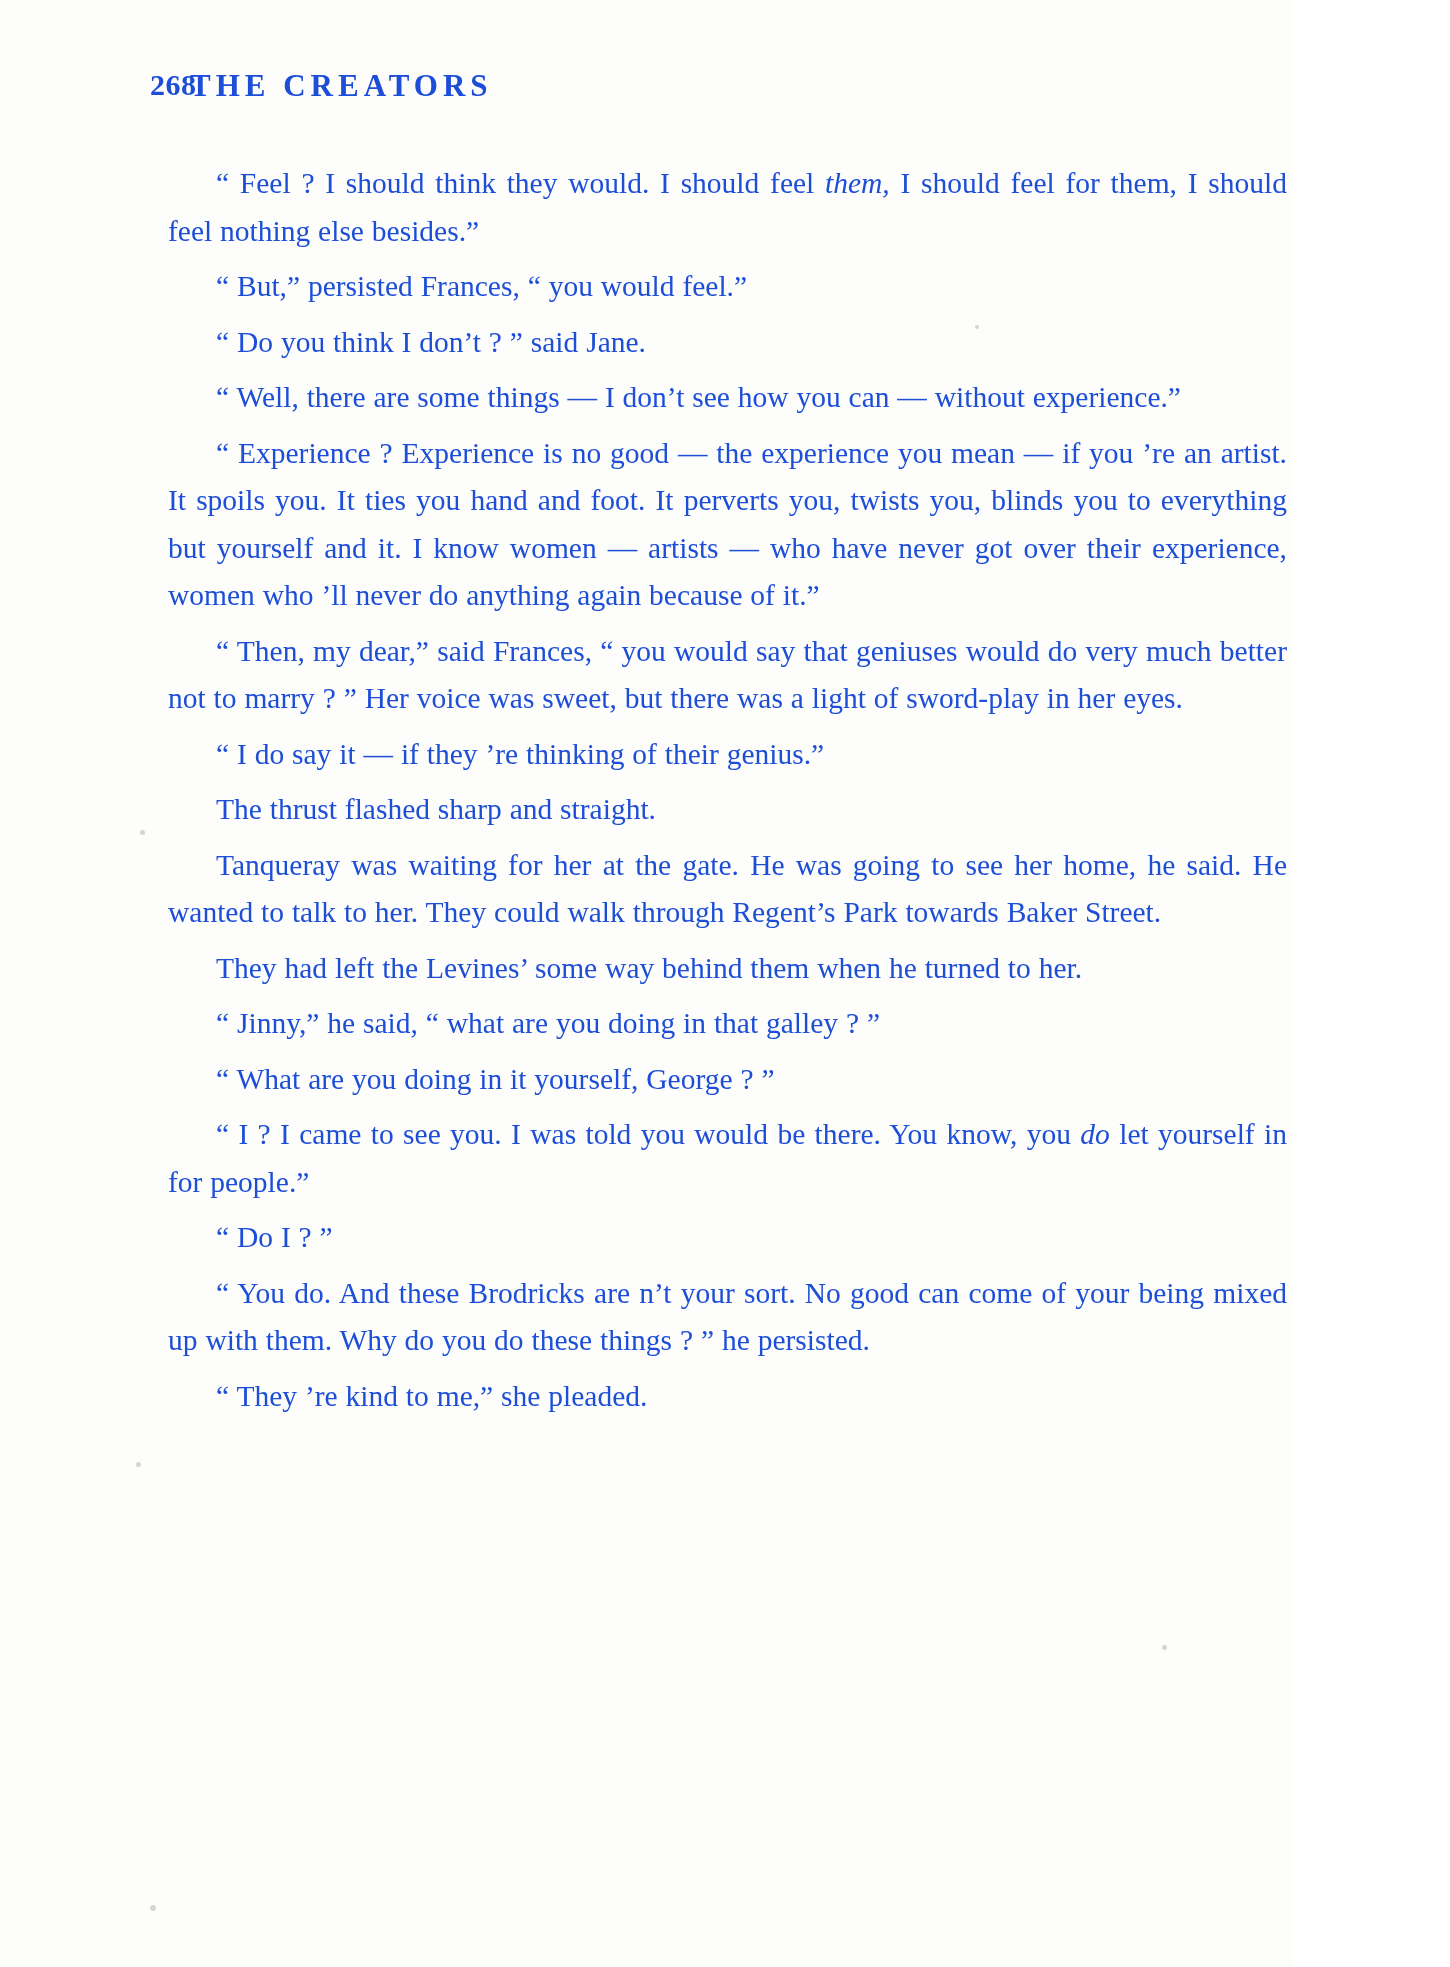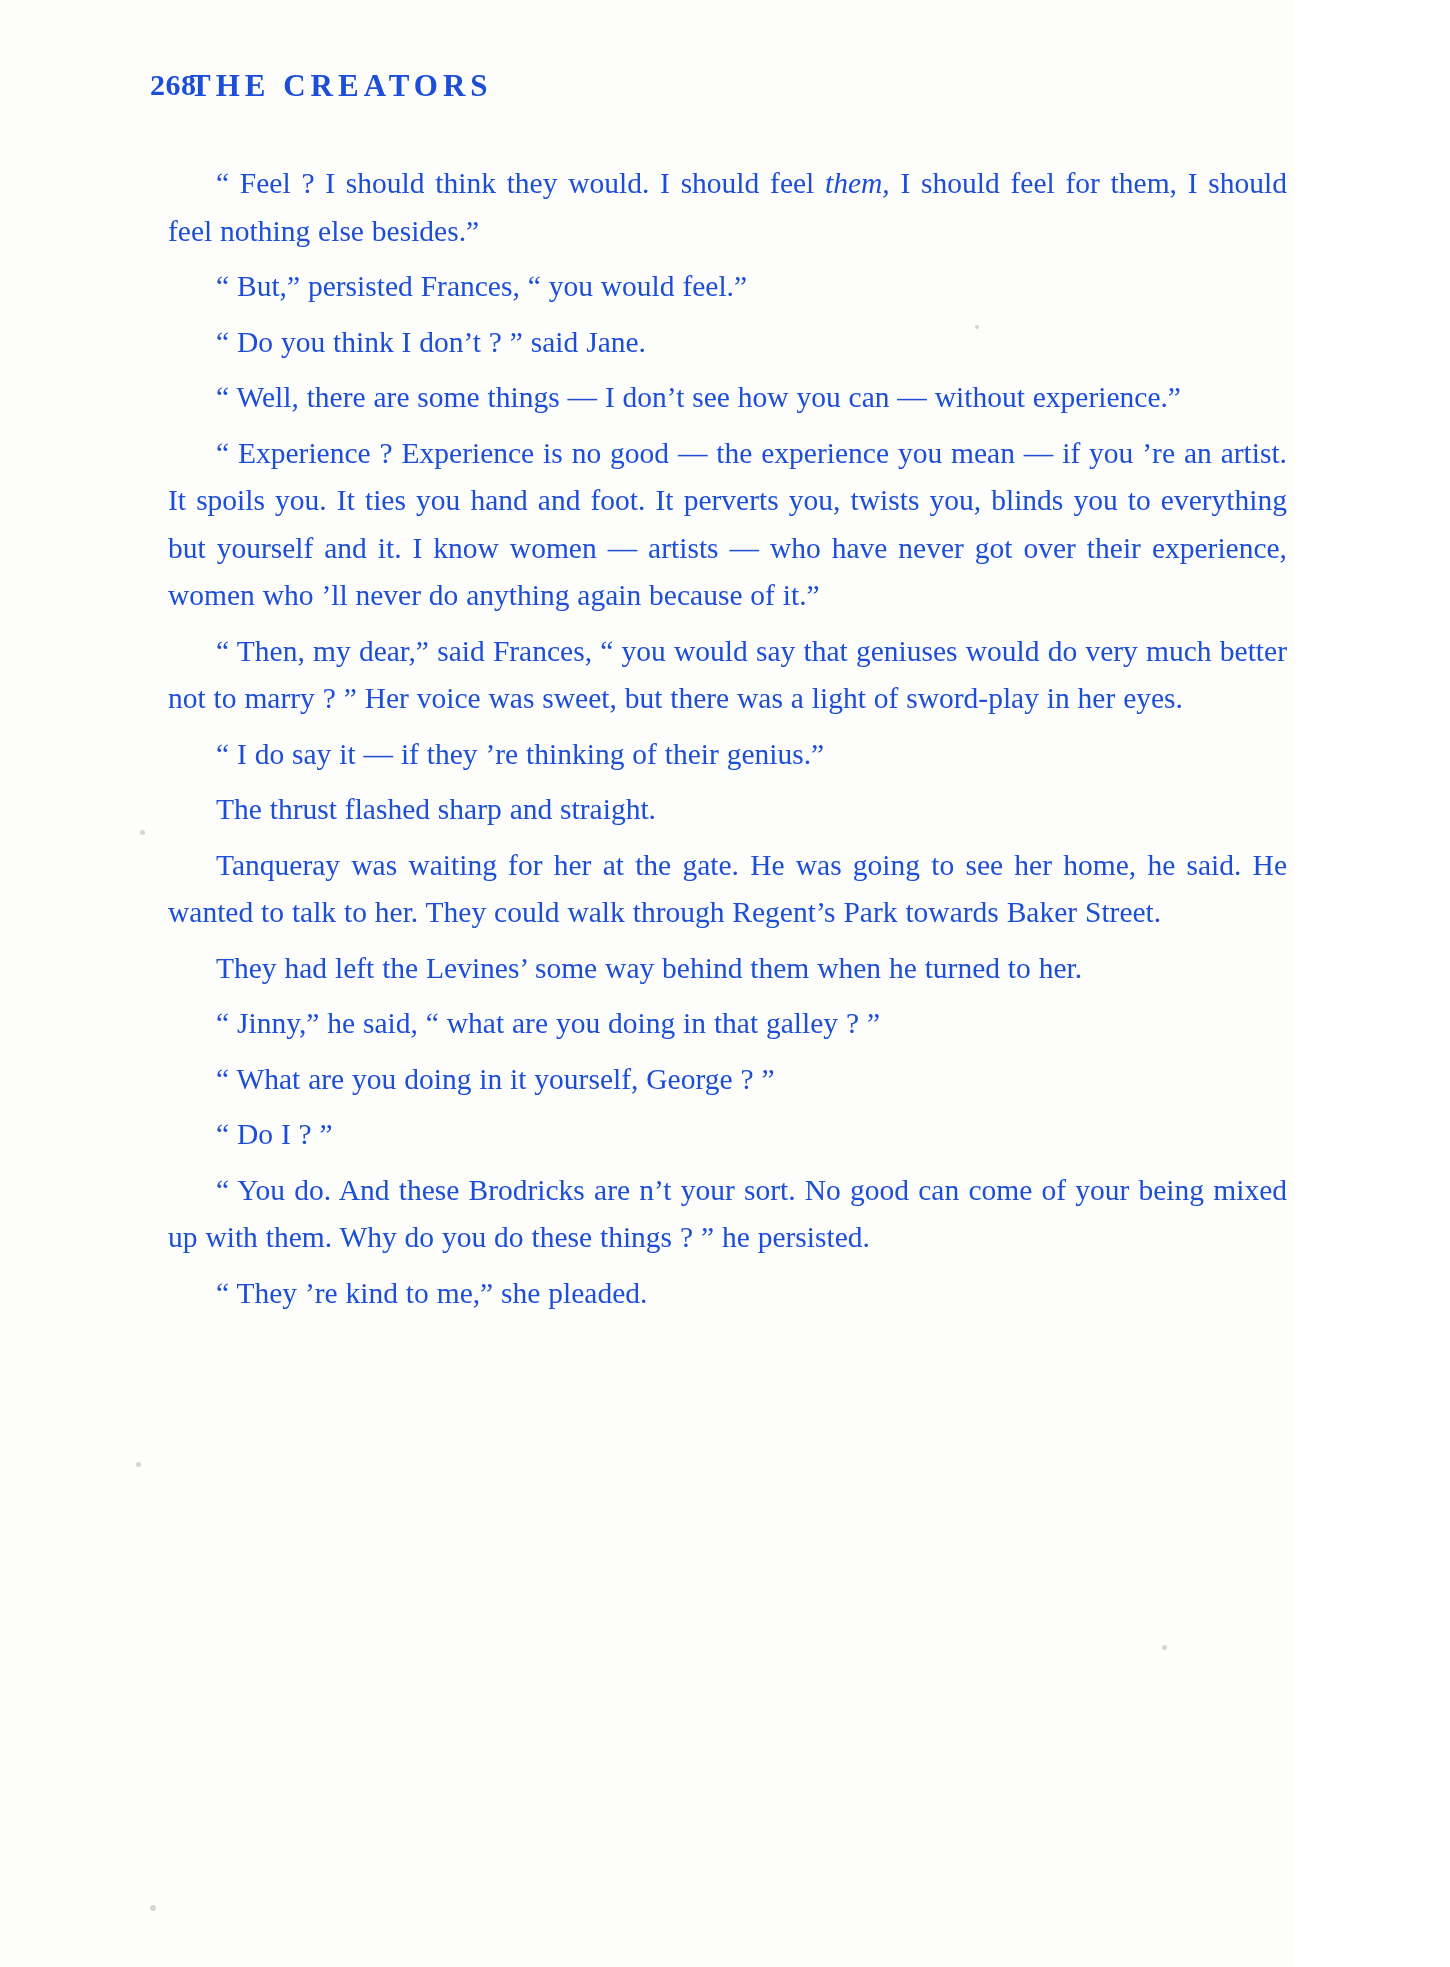--- a/index.html
+++ b/index.html
@@ -83,20 +83,21 @@
       <p class="para"><span>“ Do you think I don’t ? ” said Jane.</span></p>
       <p class="para"><span>“ Well, there are some things — I don’t see how you can — without experience.”</span></p>
       <p class="para"><span>“ Experience ?   Experience is no good — the experience you mean — if you ’re an artist.   It spoils you.   It ties you hand and foot.   It perverts you, twists you, blinds you to everything but yourself and it.   I know women — artists — who have never got over their experience, women who ’ll never do anything again because of it.”</span></p>
       <p class="para"><span>“ Then, my dear,” said Frances, “ you would say that geniuses would do very much better not to marry ? ”   Her voice was sweet, but there was a light of sword-play in her eyes.</span></p>
       <p class="para"><span>“ I do say it — if they ’re thinking of their genius.”</span></p>
       <p class="para"><span>The thrust flashed sharp and straight.</span></p>
       <p class="para"><span>Tanqueray was waiting for her at the gate.   He was going to see her home, he said.   He wanted to talk to her.   They could walk through Regent’s Park towards Baker Street.</span></p>
       <p class="para"><span>They had left the Levines’ some way behind them when he turned to her.</span></p>
       <p class="para"><span>“ Jinny,” he said, “ what are you doing in that galley ? ”</span></p>
       <p class="para"><span>“ What are you doing in it yourself, George ? ”</span></p>
+      <p class="para"><span>“ I ?   I came to see you.   I was told you would be there. You know, you </span><em>do</em><span> let yourself in for people.”</span></p>
       <p class="para"><span>“ Do I ? ”</span></p>
       <p class="para"><span>“ You do.   And these Brodricks are n’t your sort.   No good can come of your being mixed up with them.   Why do you do these things ? ” he persisted.</span></p>
       <p class="para"><span>“ They ’re kind to me,” she pleaded.</span></p>
     </div>
 
   <div class="speck" style="left:140px; top:830px; width:5px; height:5px;"></div>
   <div class="speck" style="left:1322px; top:965px; width:5px; height:5px;"></div>
   <div class="speck" style="left:136px; top:1462px; width:5px; height:5px;"></div>
   <div class="speck" style="left:150px; top:1905px; width:6px; height:6px;"></div>
   <div class="speck" style="left:1162px; top:1645px; width:5px; height:5px;"></div>

